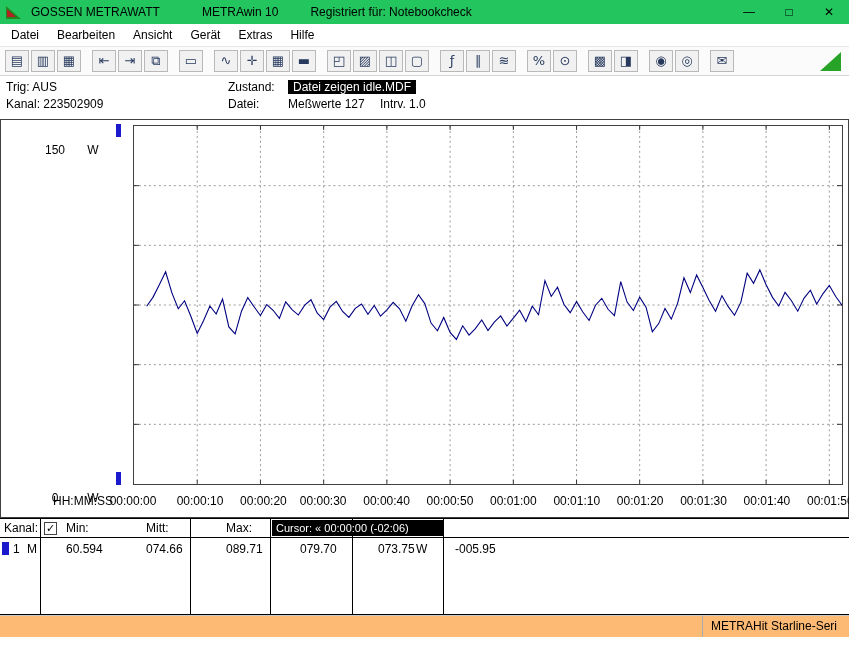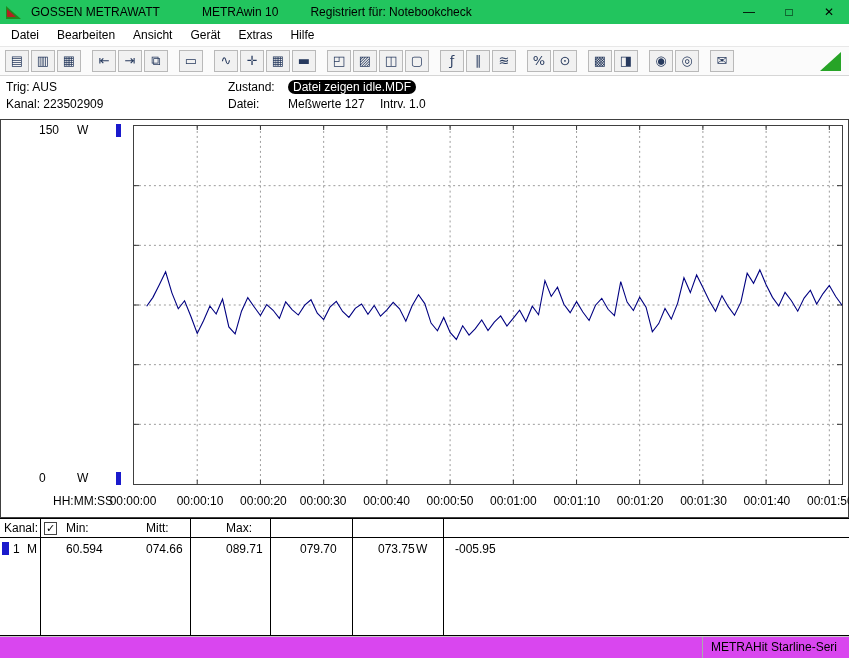--- a/index.html
+++ b/index.html
@@ -30,44 +30,44 @@
   .tb-row { display:flex; align-items:center; }
   .tb-btn { width:24px; height:22px; margin:0 1px; border:1px solid #b9b9b9; background:#f1f1f1;
     color:#273a5e; font-size:13px; line-height:18px; text-align:center; padding:0;
     font-family:"DejaVu Sans", sans-serif; }
   .tb-sep { display:inline-block; width:9px; }
   .run-triangle { margin-left:auto; margin-right:4px; width:0; height:0;
     border-bottom:19px solid #27a427; border-left:21px solid transparent; }
   
   .infobar { height:43px; position:relative; background:#fff; }
   .infobar span { position:absolute; white-space:nowrap; }
-  .info-highlight { background:#000; color:#fff; padding:0 5px;border-radius:7px; }
+  .info-highlight { background:#000; color:#fff; padding:0 5px; }
   
   .chart-panel { height:399px; position:relative; background:#fff; border:1px solid #404040; }
   .plot { position:absolute; left:132px; top:5px; width:710px; height:360px;
     border:1px solid #404040; background:#fff; }
   .plot svg { display:block; width:100%; height:100%; }
-  .y-label { position:absolute; width:32px; text-align:left; }
+  .y-label { position:absolute; width:32px; text-align:center;margin-top:20px; }
   .chip { position:absolute; width:5px; height:13px; background:#1a1acc; }
   .x-axis-row { position:absolute; left:0; right:0; top:374px; height:18px; }
   .x-tick { position:absolute; width:54px; text-align:center; white-space:nowrap; }
   .hh-caption { position:absolute; left:52px; }
   
-  .channel-panel { height:118px; position:relative; background:#fff;
+  .channel-panel { height:97px; position:relative; background:#fff;
     border-top:1px solid #000; border-bottom:1px solid #000;padding-left:8px; }
   .channel-panel span { position:absolute; white-space:nowrap; }
   .vline { position:absolute; top:0; bottom:0; width:1px; background:#000; }
   .header-line { position:absolute; left:0; right:0; top:18px; height:1px; background:#000; }
   .checkbox { position:absolute; left:44px; top:3px; width:13px; height:13px;
     border:1px solid #444; background:#fff; font-size:11px; line-height:11px; text-align:center; }
   .cursor-block { position:absolute; left:272px; top:1px; width:172px; height:16px;
     background:#000; color:#fff; line-height:16px; padding-left:4px; font-size:11px; }
   .row-chip { position:absolute; left:2px; top:23px; width:7px; height:13px; background:#1a1acc; }
   
-  .statusbar { height:22px; background:#d946ef; border-top:1px solid #c9c9c9; position:relative; }
+  .statusbar { height:22px; background:#fdba74; border-top:1px solid #c9c9c9; position:relative; }
   .status-device { position:absolute; left:702px; top:0; bottom:0; width:147px;
     border-left:1px solid #ababab; padding:3px 0 0 8px; white-space:nowrap; overflow:hidden; }
 </style>
 </head>
 <body>
 
 <div class="titlebar">
   <div class="app-logo"></div>
   <span class="tb-brand">GOSSEN METRAWATT</span>
   <span class="tb-app">METRAwin 10</span>
@@ -222,20 +222,21 @@
   <div class="vline" style="left:270px"></div>
   <div class="vline" style="left:352px"></div>
   <div class="vline" style="left:443px"></div>
   <div class="header-line"></div>
 
   <span style="left:4px;top:2px">Kanal:</span>
   <div class="checkbox">✓</div>
   <span style="left:66px;top:2px">Min:</span>
   <span style="left:146px;top:2px">Mitt:</span>
   <span style="left:226px;top:2px">Max:</span>
+  <div class="cursor-block">Cursor: « 00:00:00 (-02:06)</div>
 
   <div class="row-chip"></div>
   <span style="left:13px;top:23px">1</span>
   <span style="left:27px;top:23px">M</span>
   <span style="left:66px;top:23px">60.594</span>
   <span style="left:146px;top:23px">074.66</span>
   <span style="left:226px;top:23px">089.71</span>
   <span style="left:300px;top:23px">079.70</span>
   <span style="left:378px;top:23px">073.75</span>
   <span style="left:416px;top:23px">W</span>

